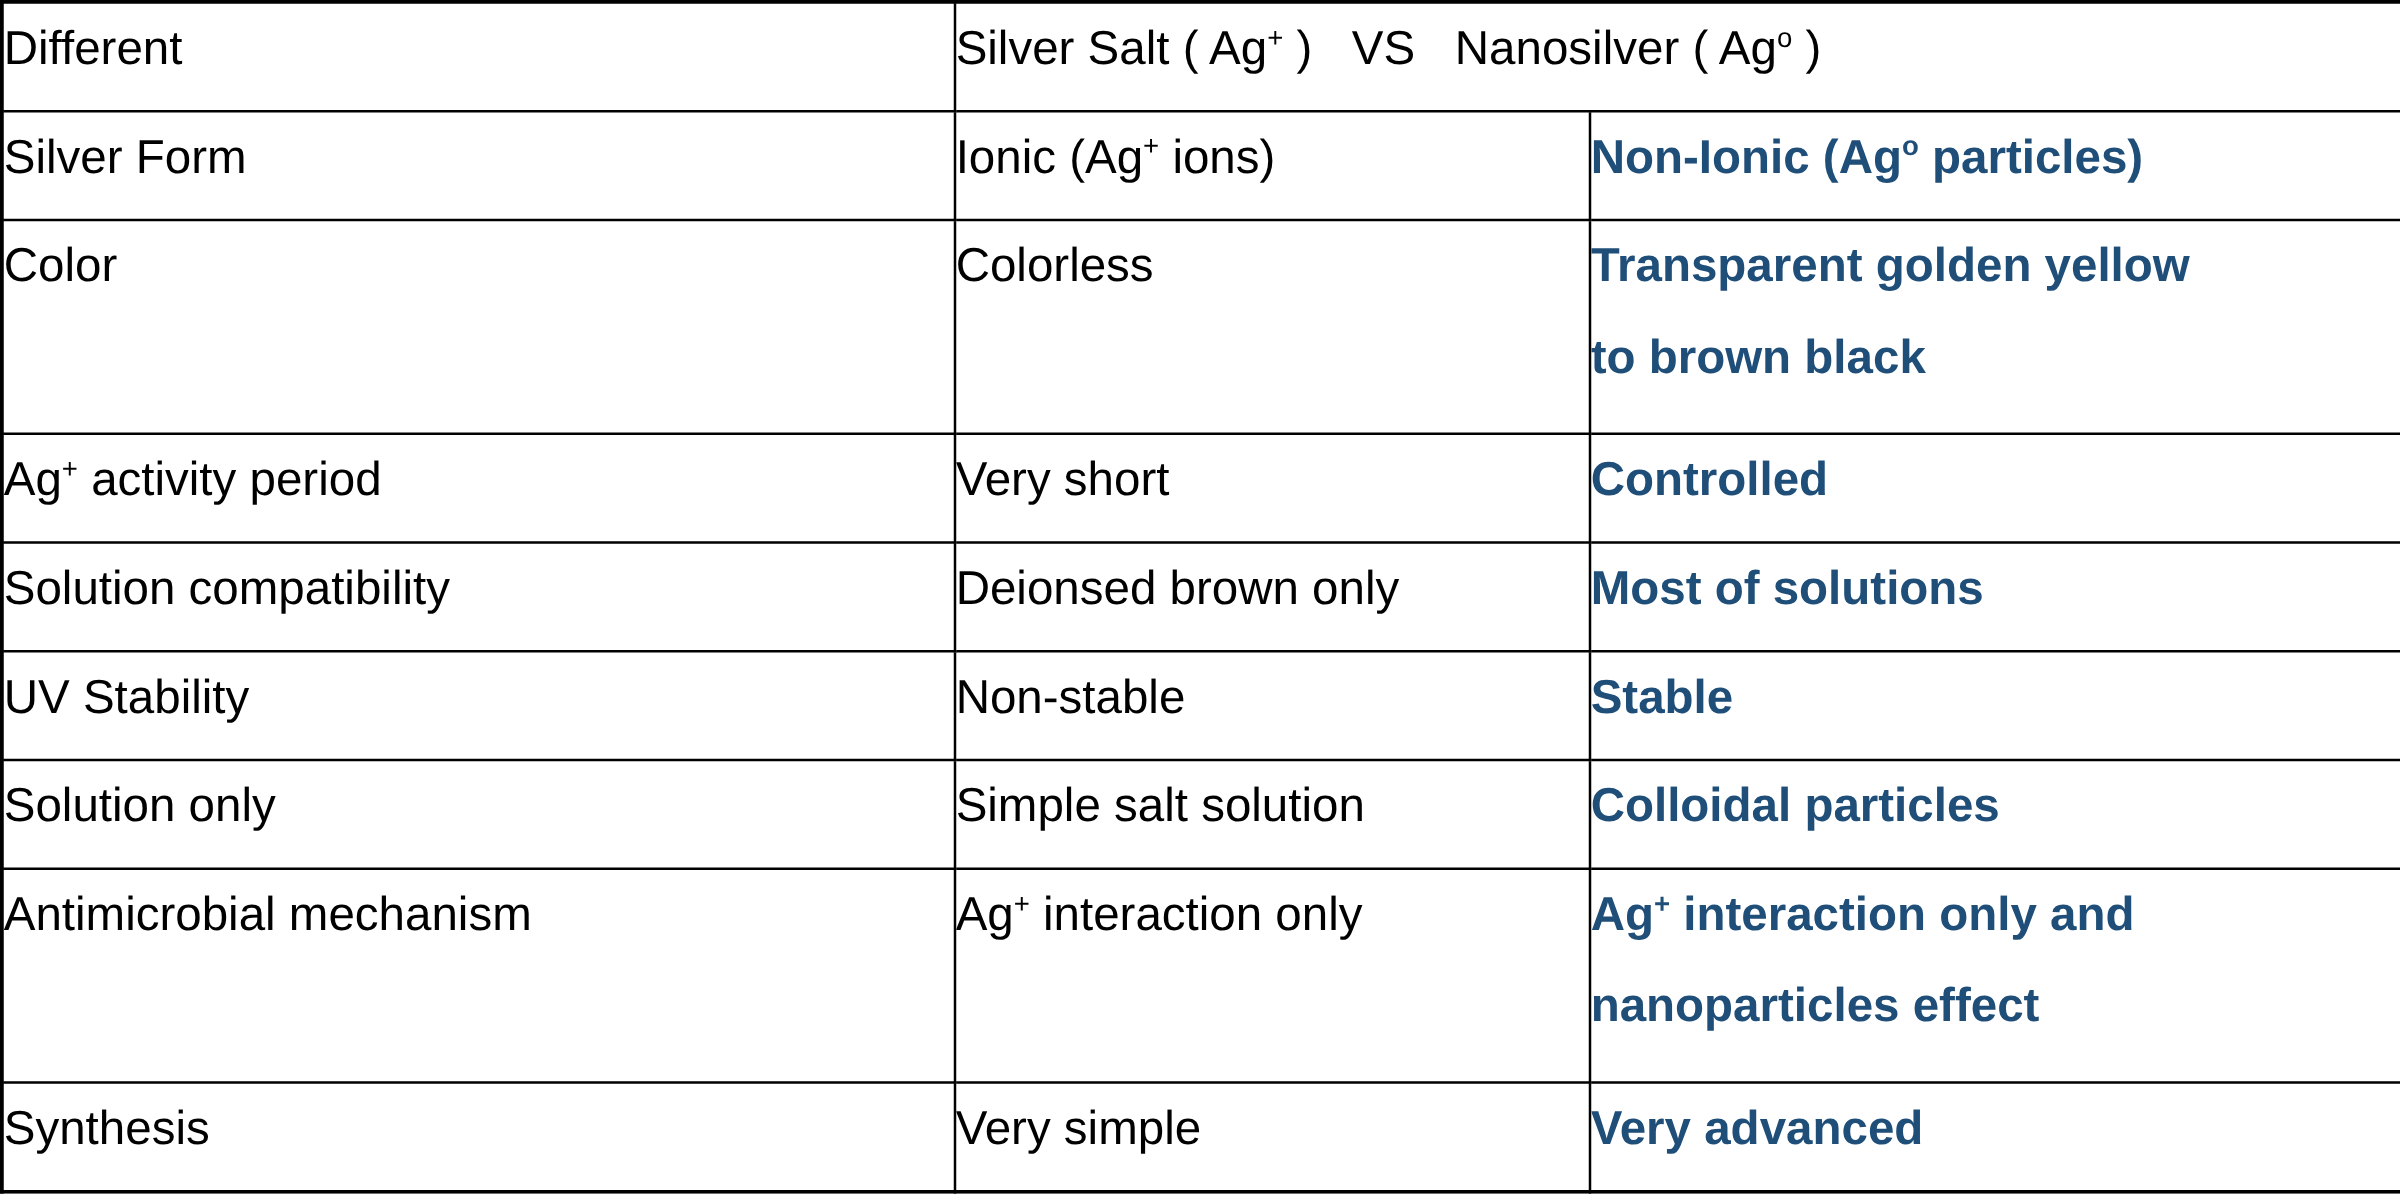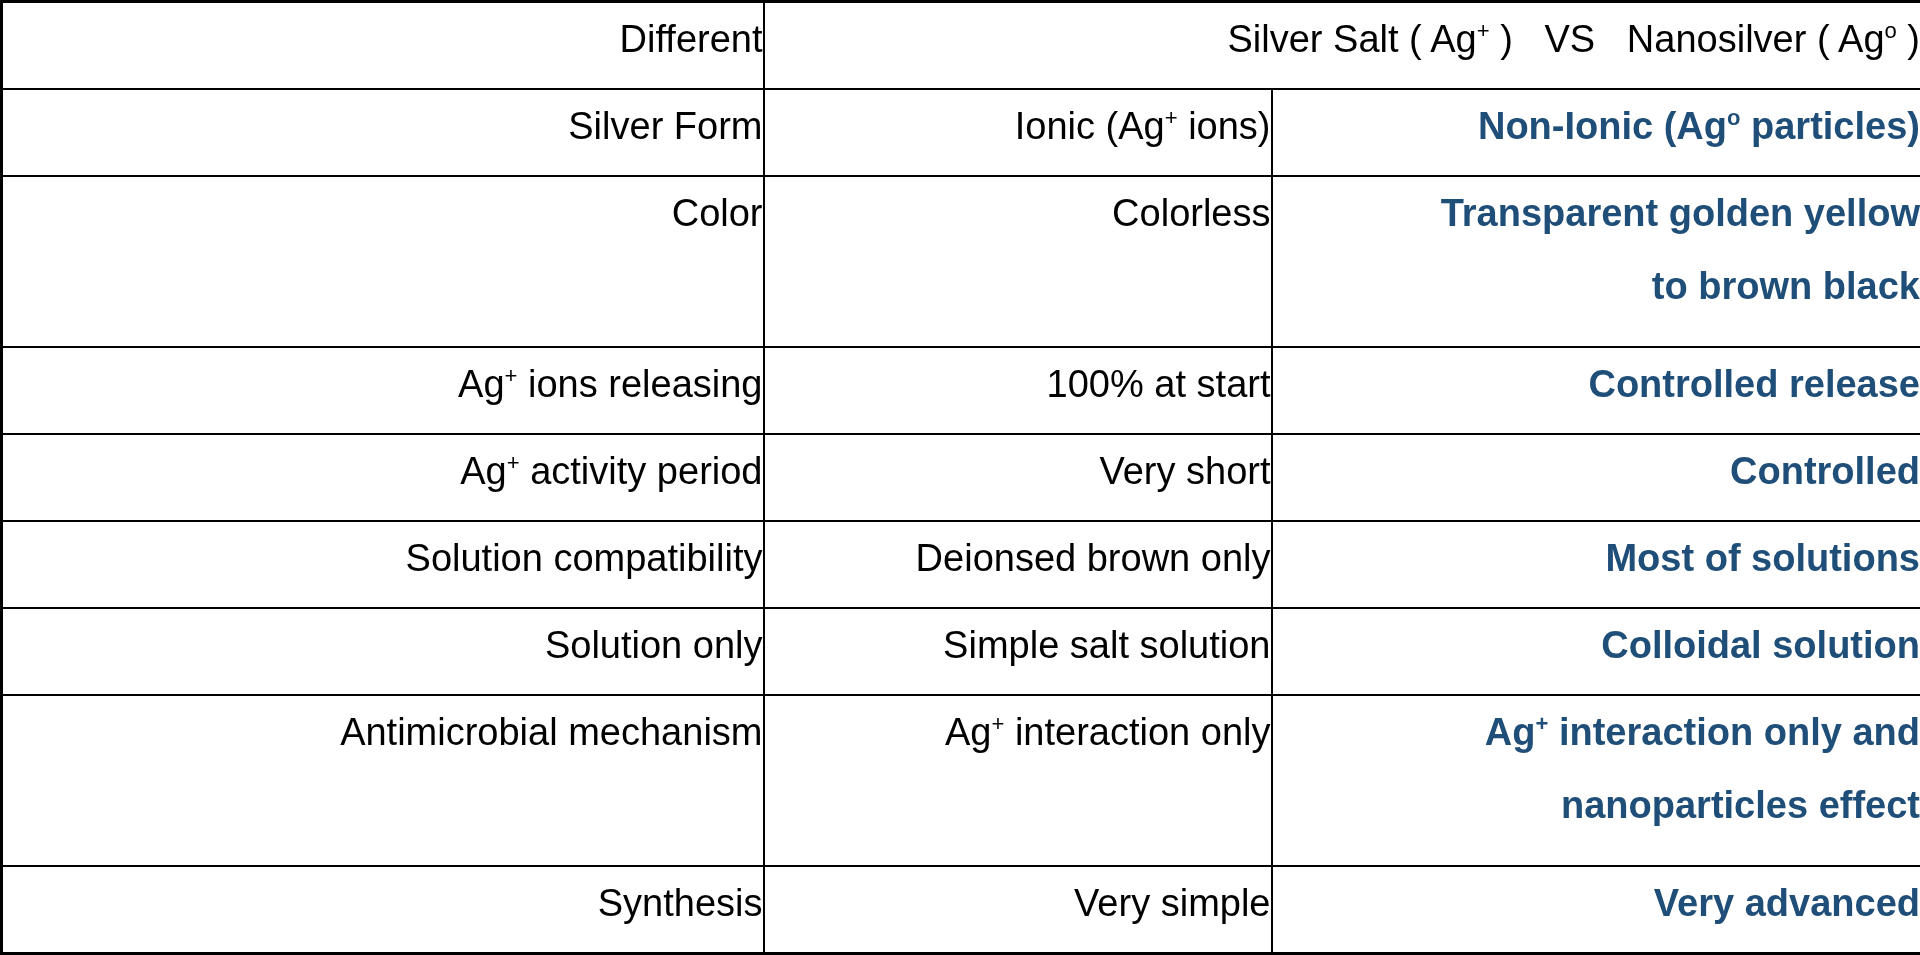--- a/index.html
+++ b/index.html
@@ -18,21 +18,21 @@
     width: 1920px;
     height: 955px;
     background: #ffffff;
     border: 3px solid #000000;
     font-family: "Liberation Sans", sans-serif;
     font-size: 38px;
     color: #000000;
   }
   table.cmp td {
     border: 2px solid #000000;
-    text-align: right;
+    text-align: left;
     vertical-align: top;
     line-height: 73px;
     padding: 0;
     white-space: pre-wrap;
     overflow: hidden;
   }
   col.c1 { width: 762px; }
   col.c2 { width: 508px; }
   col.c3 { width: 650px; }
   tr.r-header { height: 75px; }
@@ -71,44 +71,44 @@
     <td class="nano">Non-Ionic (Ag<sup>o</sup> particles)</td>
   </tr>
 
   <tr class="r-tall">
     <td>Color</td>
     <td>Colorless</td>
     <td class="nano">Transparent golden yellow
 to brown black</td>
   </tr>
 
-  <tr class="r-single">
-    <td>Ag<sup>+</sup> ions releasing</td>
-    <td>100% at start</td>
-    <td class="nano">Controlled release</td>
-  </tr>
 
   <tr class="r-single">
     <td>Ag<sup>+</sup> activity period</td>
     <td>Very short</td>
     <td class="nano">Controlled</td>
   </tr>
 
 
   <tr class="r-single">
     <td>Solution compatibility</td>
     <td>Deionsed brown only</td>
     <td class="nano">Most of solutions</td>
   </tr>
 
+  <tr class="r-single">
+    <td>UV Stability</td>
+    <td>Non-stable</td>
+    <td class="nano">Stable</td>
+  </tr>
 
   <tr class="r-single">
     <td>Solution only</td>
     <td>Simple salt solution</td>
-    <td class="nano">Colloidal solution</td>
+    <td class="nano">Colloidal particles</td>
   </tr>
 
   <tr class="r-tall2">
     <td>Antimicrobial mechanism</td>
     <td>Ag<sup>+</sup> interaction only</td>
     <td class="nano">Ag<sup>+</sup> interaction only and
 nanoparticles effect</td>
   </tr>
 
   <tr class="r-single">

